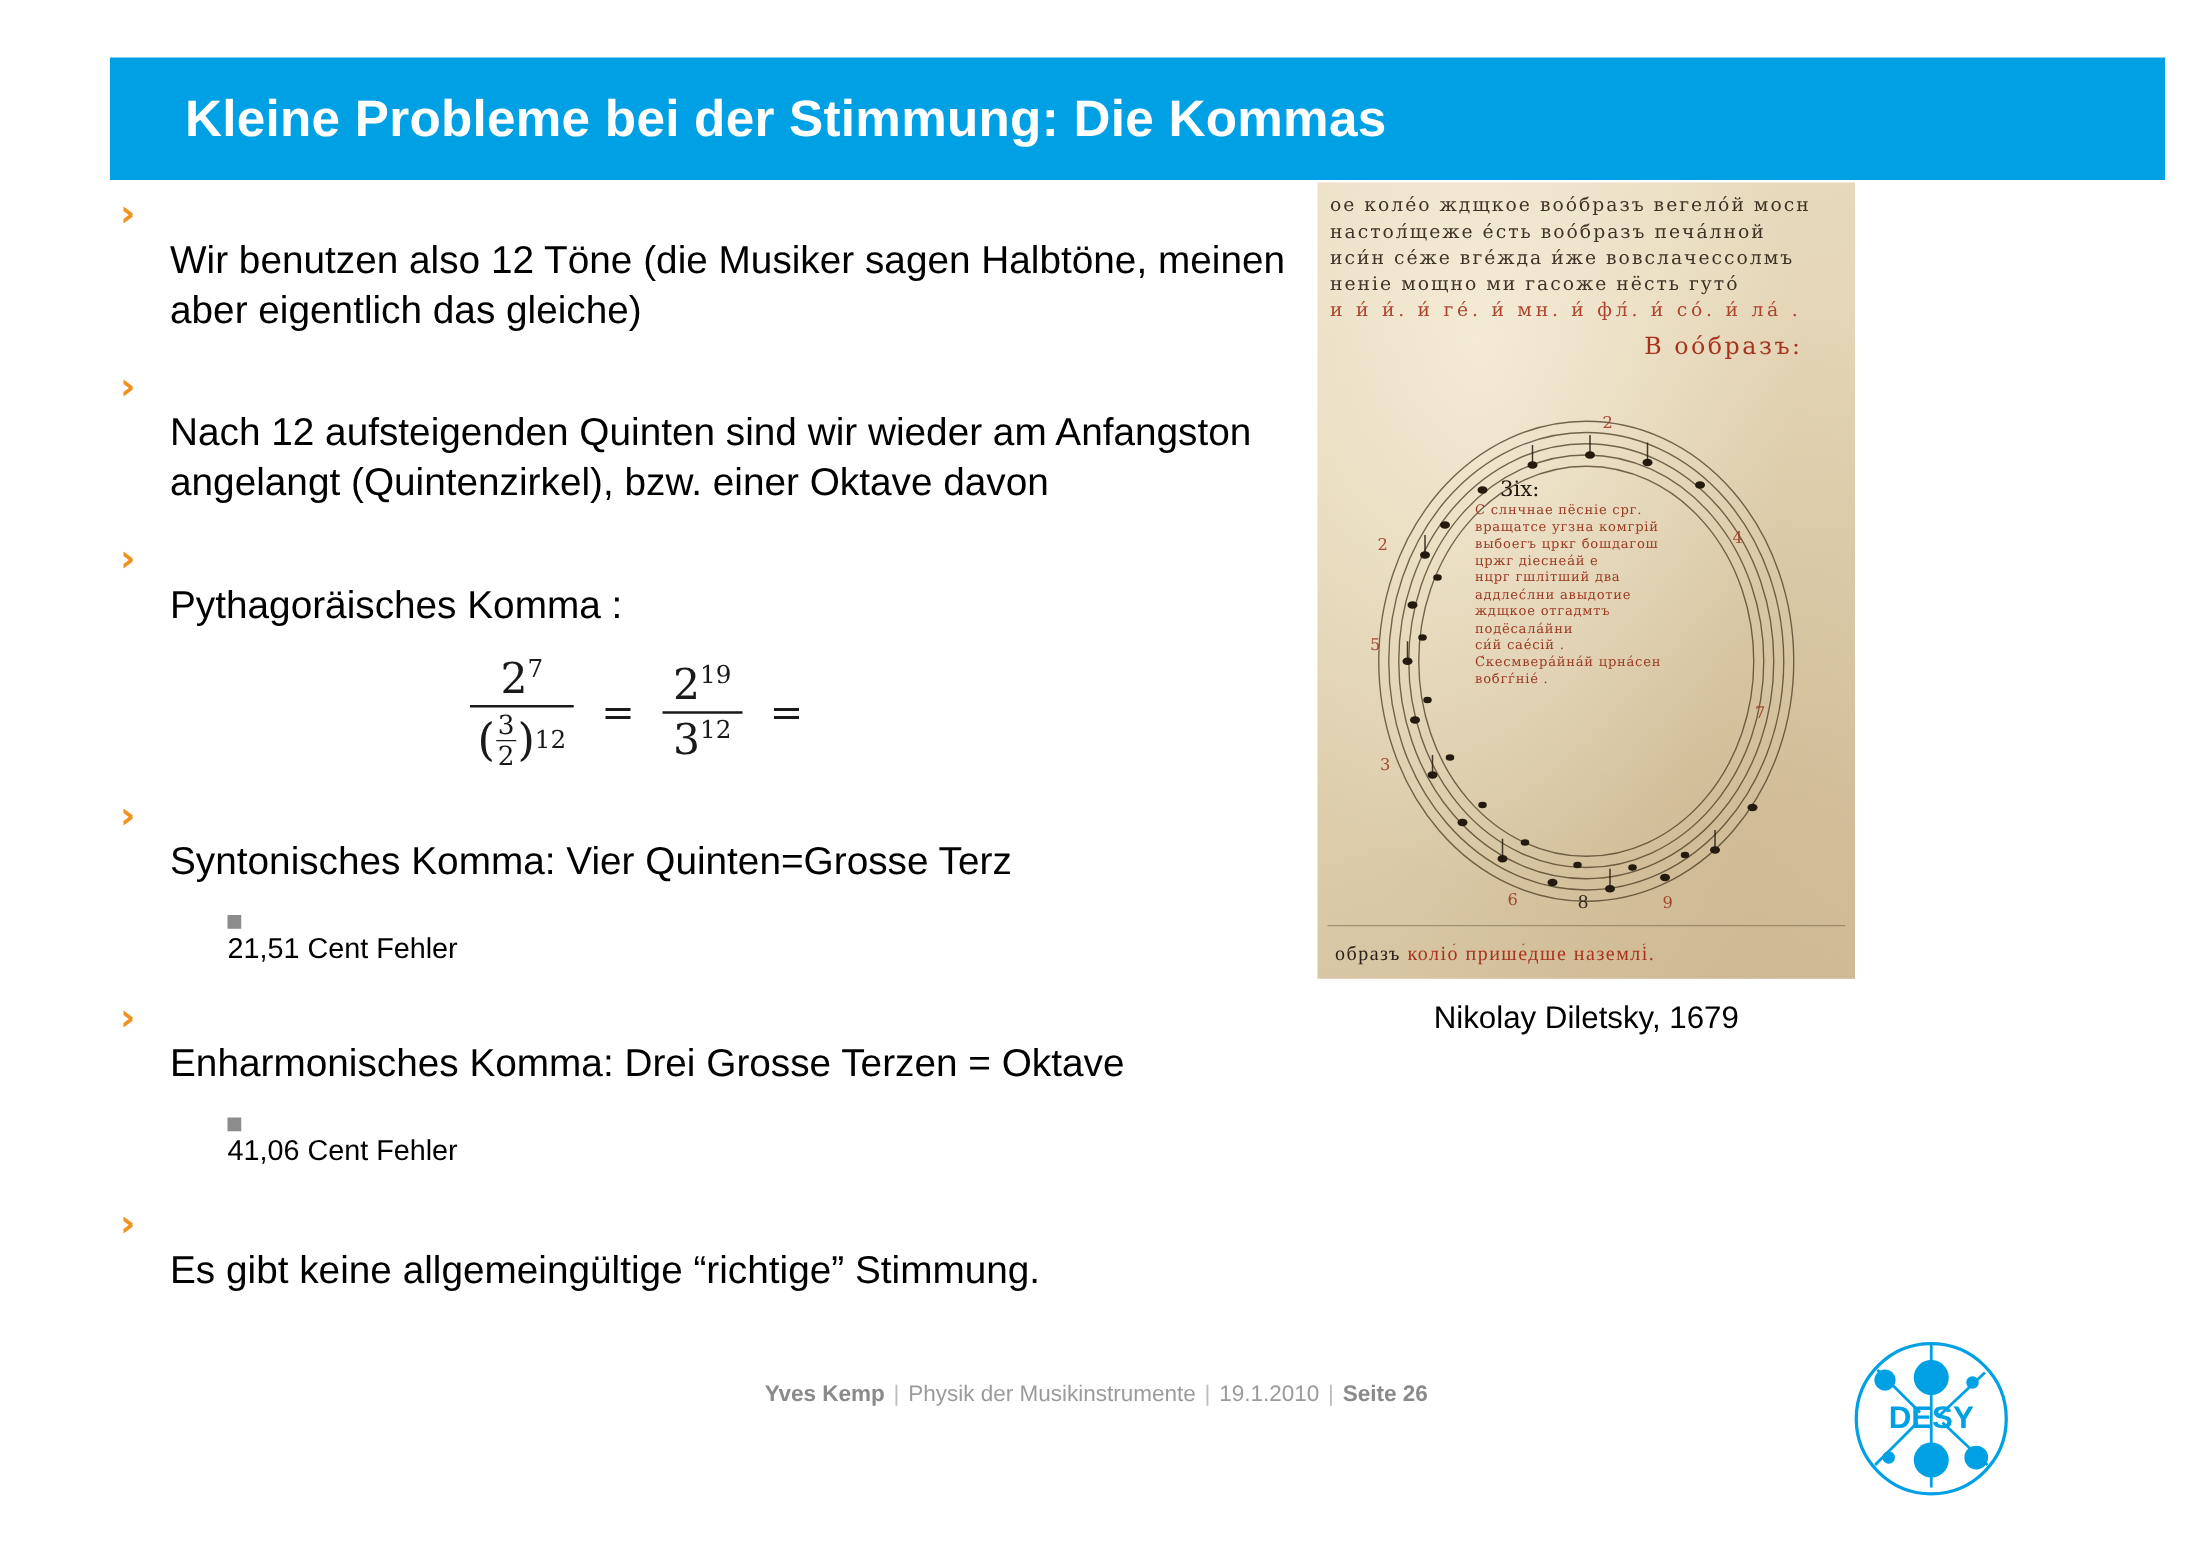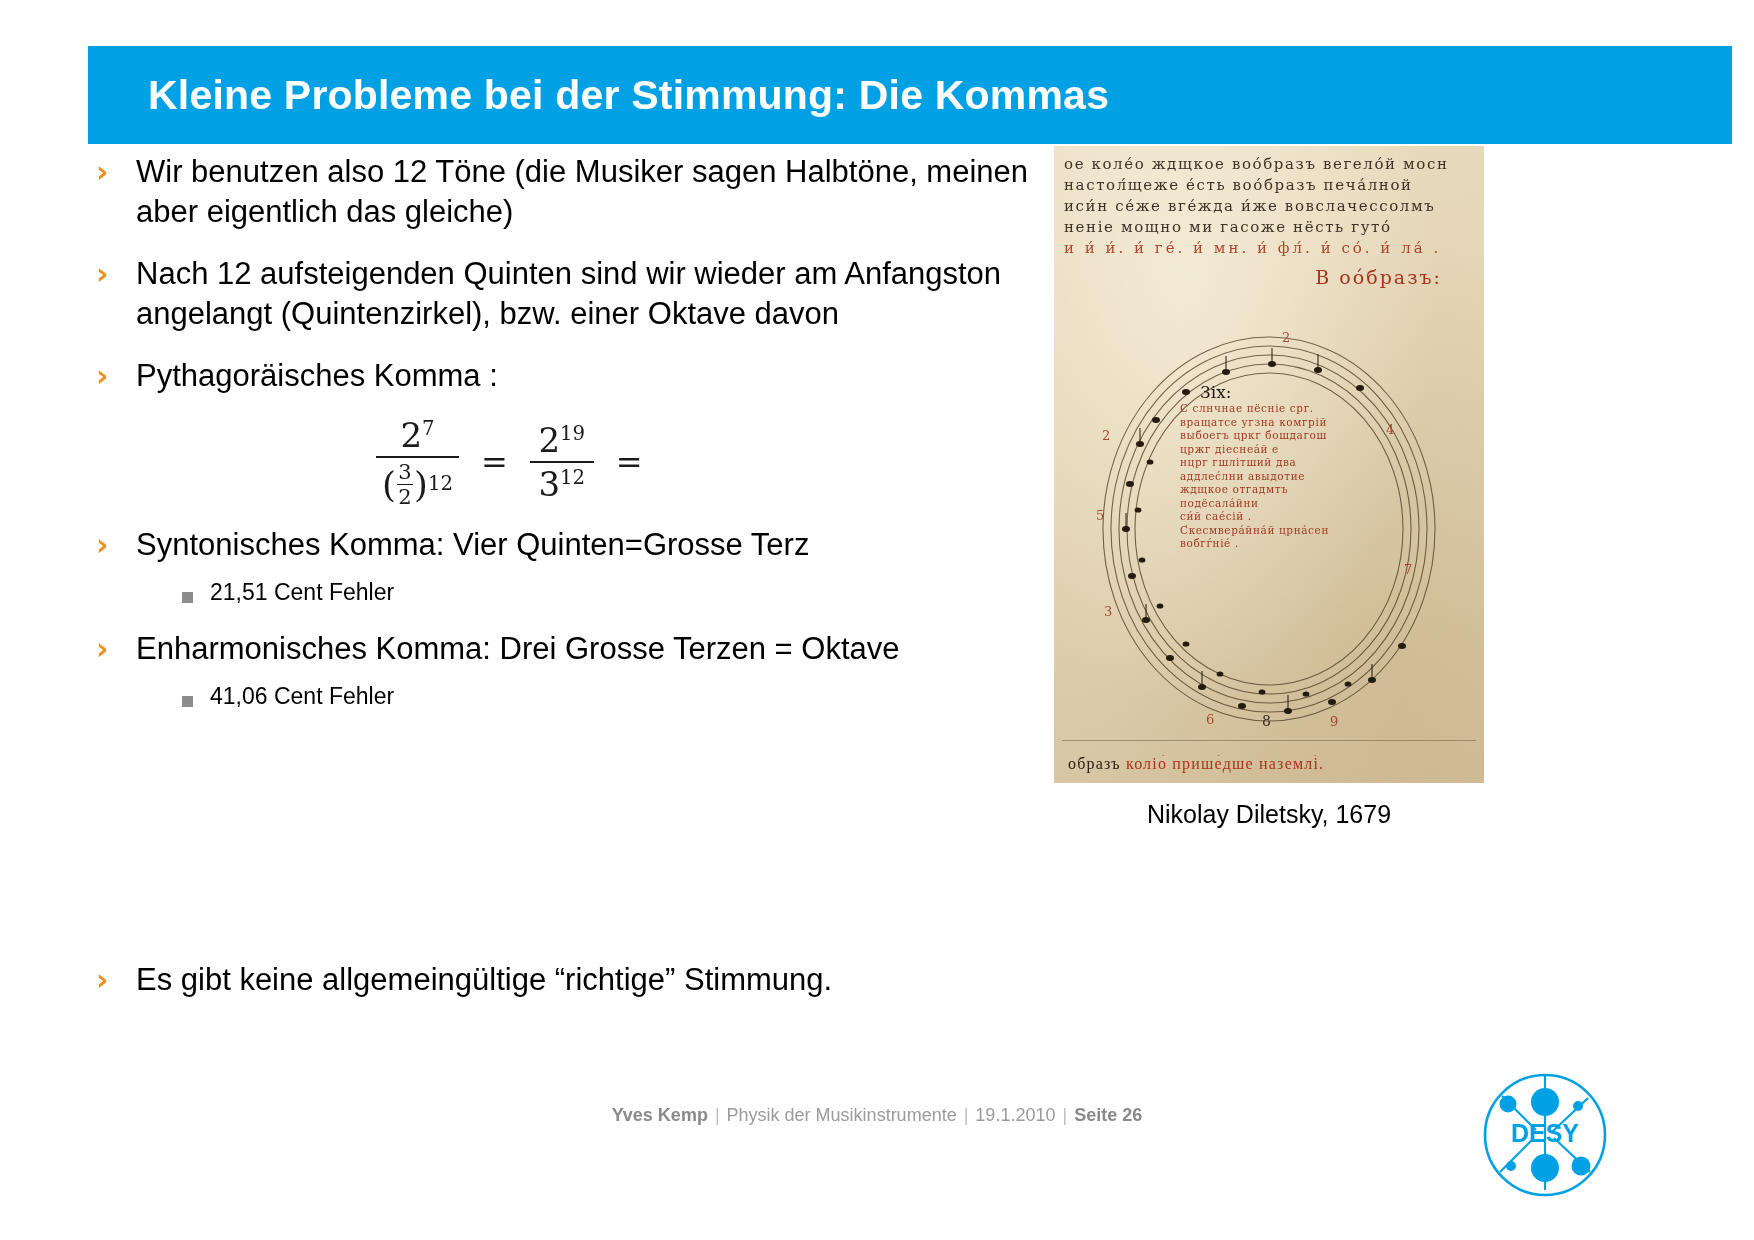--- a/index.html
+++ b/index.html
@@ -57,26 +57,28 @@
     line-height: 40px;
     width: 40px;
     text-align: left;
     font-family: "DejaVu Sans", sans-serif;
   }
   .btext {
     flex: 1 1 auto;
     font-size: 31px;
     line-height: 40px;
     color: #000000;
+    margin-top: 36px;
   }
 
   .sub-row {
     display: flex;
-    align-items: center;
+    align-items: flex-start;
     margin: 12px 0 22px 86px;
+    flex-direction: column;
   }
   .sub-sq {
     flex: 0 0 auto;
     width: 11px;
     height: 11px;
     background: #8c8c8c;
     margin-top: 11px;
     margin-right: 17px;
   }
   .stext {

